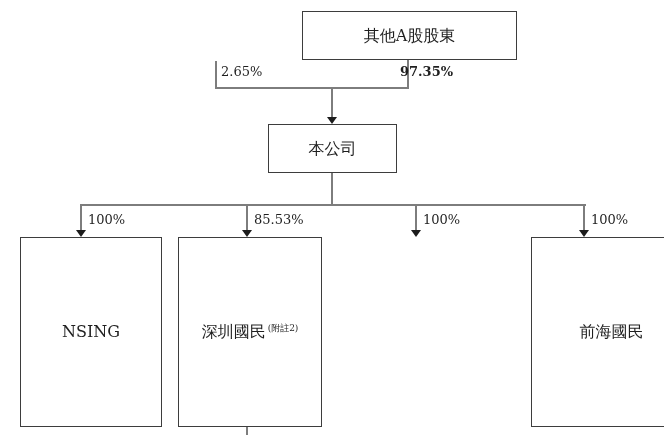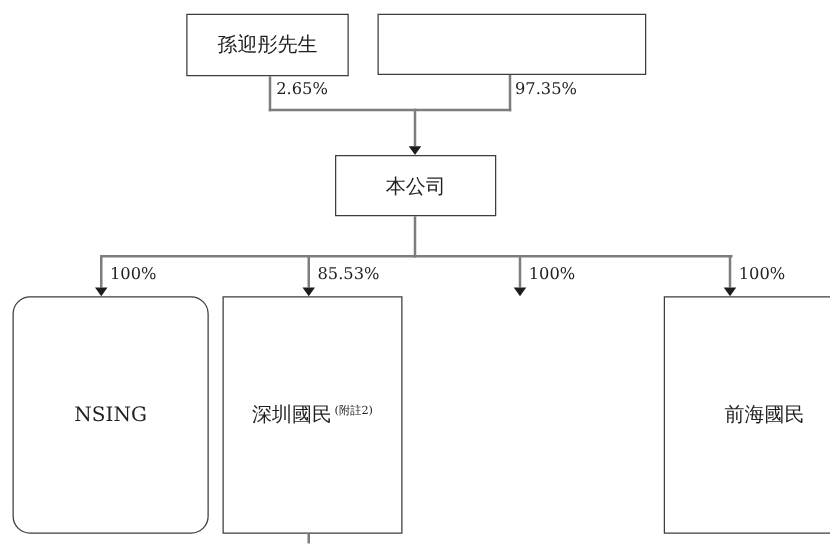--- a/index.html
+++ b/index.html
@@ -58,21 +58,21 @@
     position: absolute;
     font-size: 13px;
     white-space: nowrap;
   }
   .label-inline { display: inline; }
 
   
   .box-sun      { left: 149px; top: 11px;  width: 130px; height: 50px; }
   .box-ashare   { left: 302px; top: 11px;  width: 215px; height: 49px; }
   .box-company  { left: 268px; top: 124px; width: 129px; height: 49px; }
-  .box-sub-0    { left: 10px;  top: 237px; width: 157px; height: 190px; border-radius: 14px; }
+  .box-sub-0    { left: 20px;  top: 237px; width: 142px; height: 190px; }
   .box-sub-1    { left: 178px; top: 237px; width: 144px; height: 190px; }
   .box-sub-2    { left: 346px; top: 237px; width: 143px; height: 190px; }
   .box-sub-3    { left: 531px; top: 237px; width: 161px; height: 190px; }
 
   .vl-sun        { left: 215px; top: 61px;  height: 28px; }
   .vl-ashare     { left: 407px; top: 60px;  height: 29px; }
   .hl-top        { left: 215px; top: 87px;  width: 194px; }
   .vl-to-company { left: 331px; top: 87px;  height: 30px; }
   .ar-company    { left: 327px; top: 117px; }
 
@@ -81,38 +81,36 @@
   .vl-b0 { left: 80px;  top: 204px; height: 26px; }
   .vl-b1 { left: 246px; top: 204px; height: 26px; }
   .vl-b2 { left: 415px; top: 204px; height: 26px; }
   .vl-b3 { left: 583px; top: 204px; height: 26px; }
   .ar-b0 { left: 76px;  top: 230px; }
   .ar-b1 { left: 242px; top: 230px; }
   .ar-b2 { left: 411px; top: 230px; }
   .ar-b3 { left: 579px; top: 230px; }
 
   .pct-sun    { left: 221px; top: 64px; }
-  .pct-ashare { left: 412px; top: 64px; }
+  .pct-ashare { left: 400px; top: 64px; font-weight: bold; }
   .pct-sub-0  { left: 88px;  top: 212px; }
   .pct-sub-1  { left: 254px; top: 212px; }
   .pct-sub-2  { left: 423px; top: 212px; }
   .pct-sub-3  { left: 591px; top: 212px; }
 
   .stub-bottom { left: 246px; top: 427px; height: 8px; }
 </style>
 </head>
 <body>
 
 <div class="stage">
 
-  <div class="node box-sun">
-    <span>孫迎彤先生</span>
-  </div>
 
   <div class="node box-ashare">
+    <span>其他A股股東</span>
   </div>
 
   <div class="vline vl-sun"></div>
   <div class="vline vl-ashare"></div>
   <div class="hline hl-top"></div>
   <div class="vline vl-to-company"></div>
   <div class="arrow-down ar-company"></div>
 
   <div class="pct pct-sun">2.65%</div>
   <div class="pct pct-ashare">97.35%</div>

